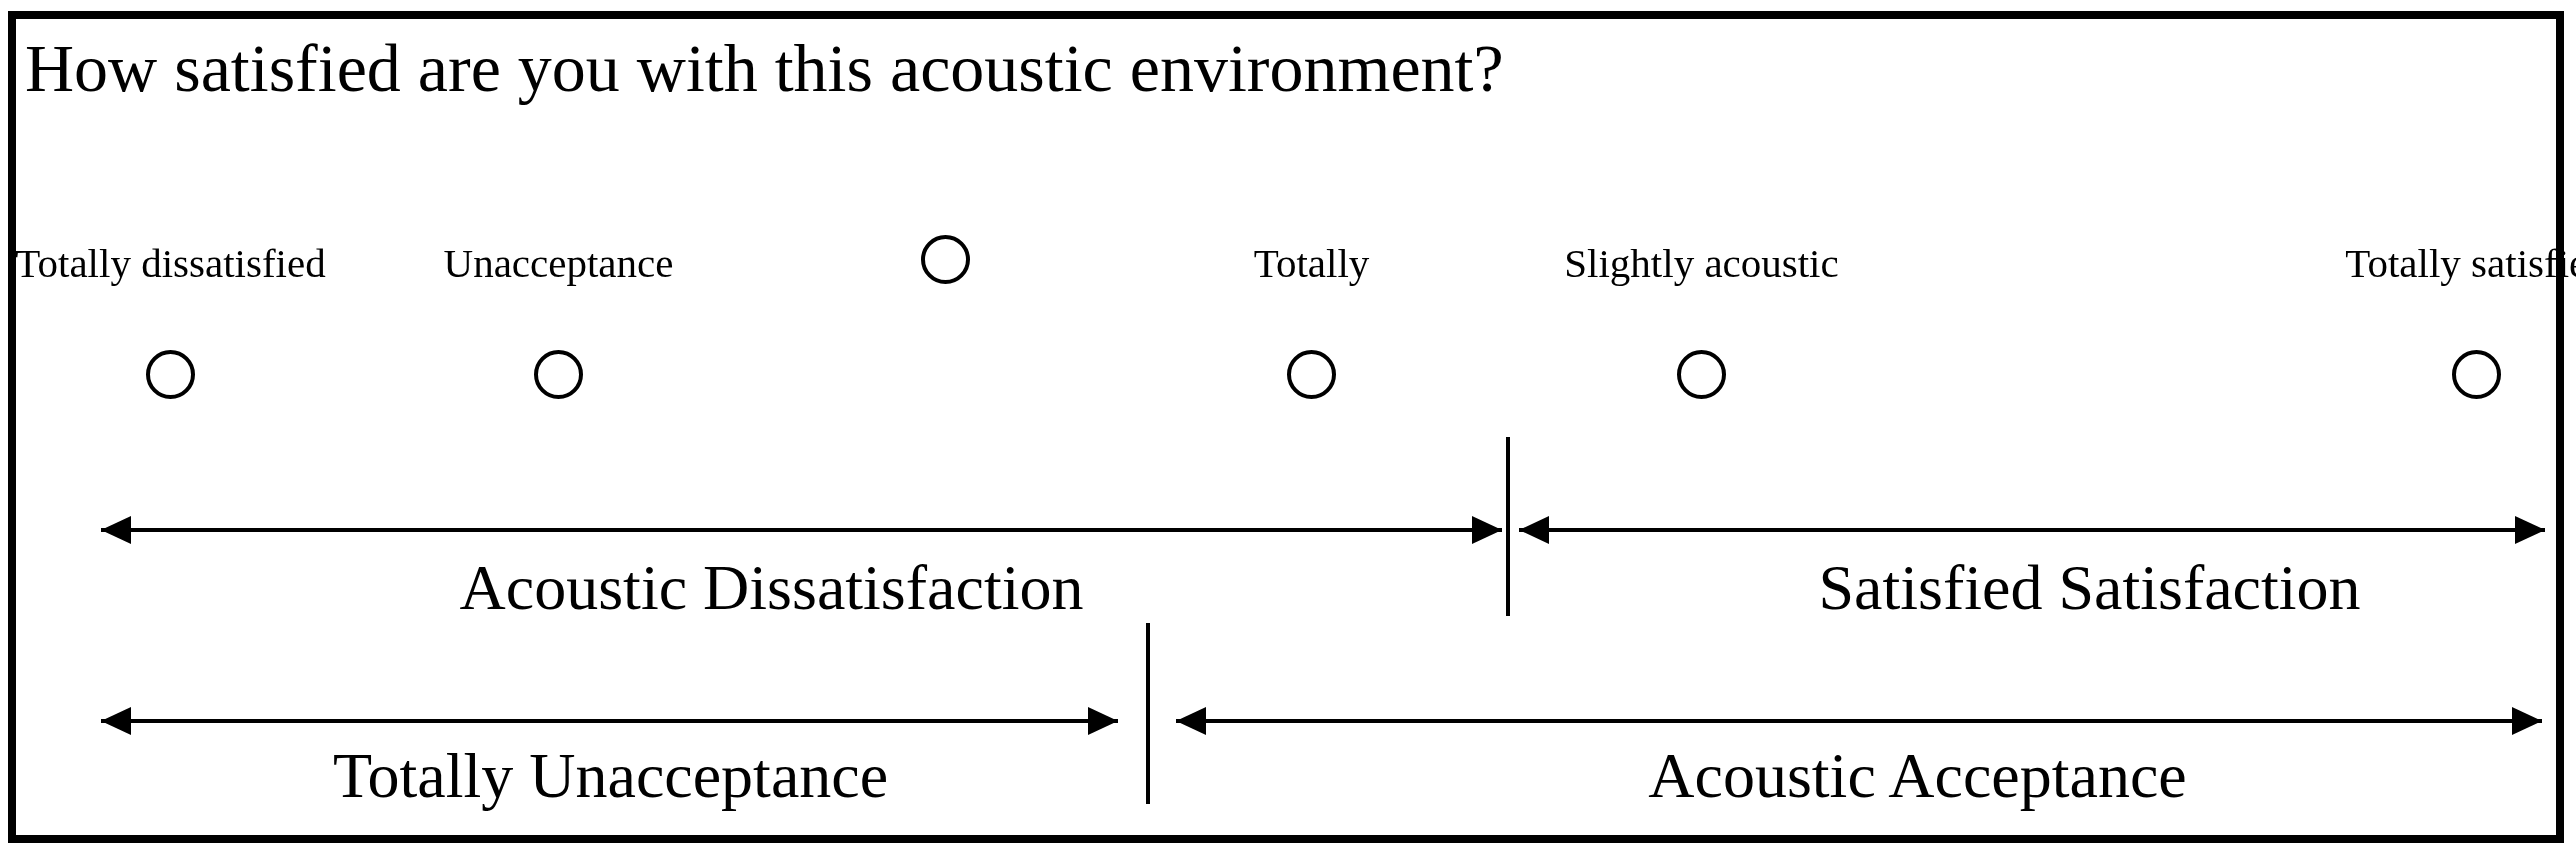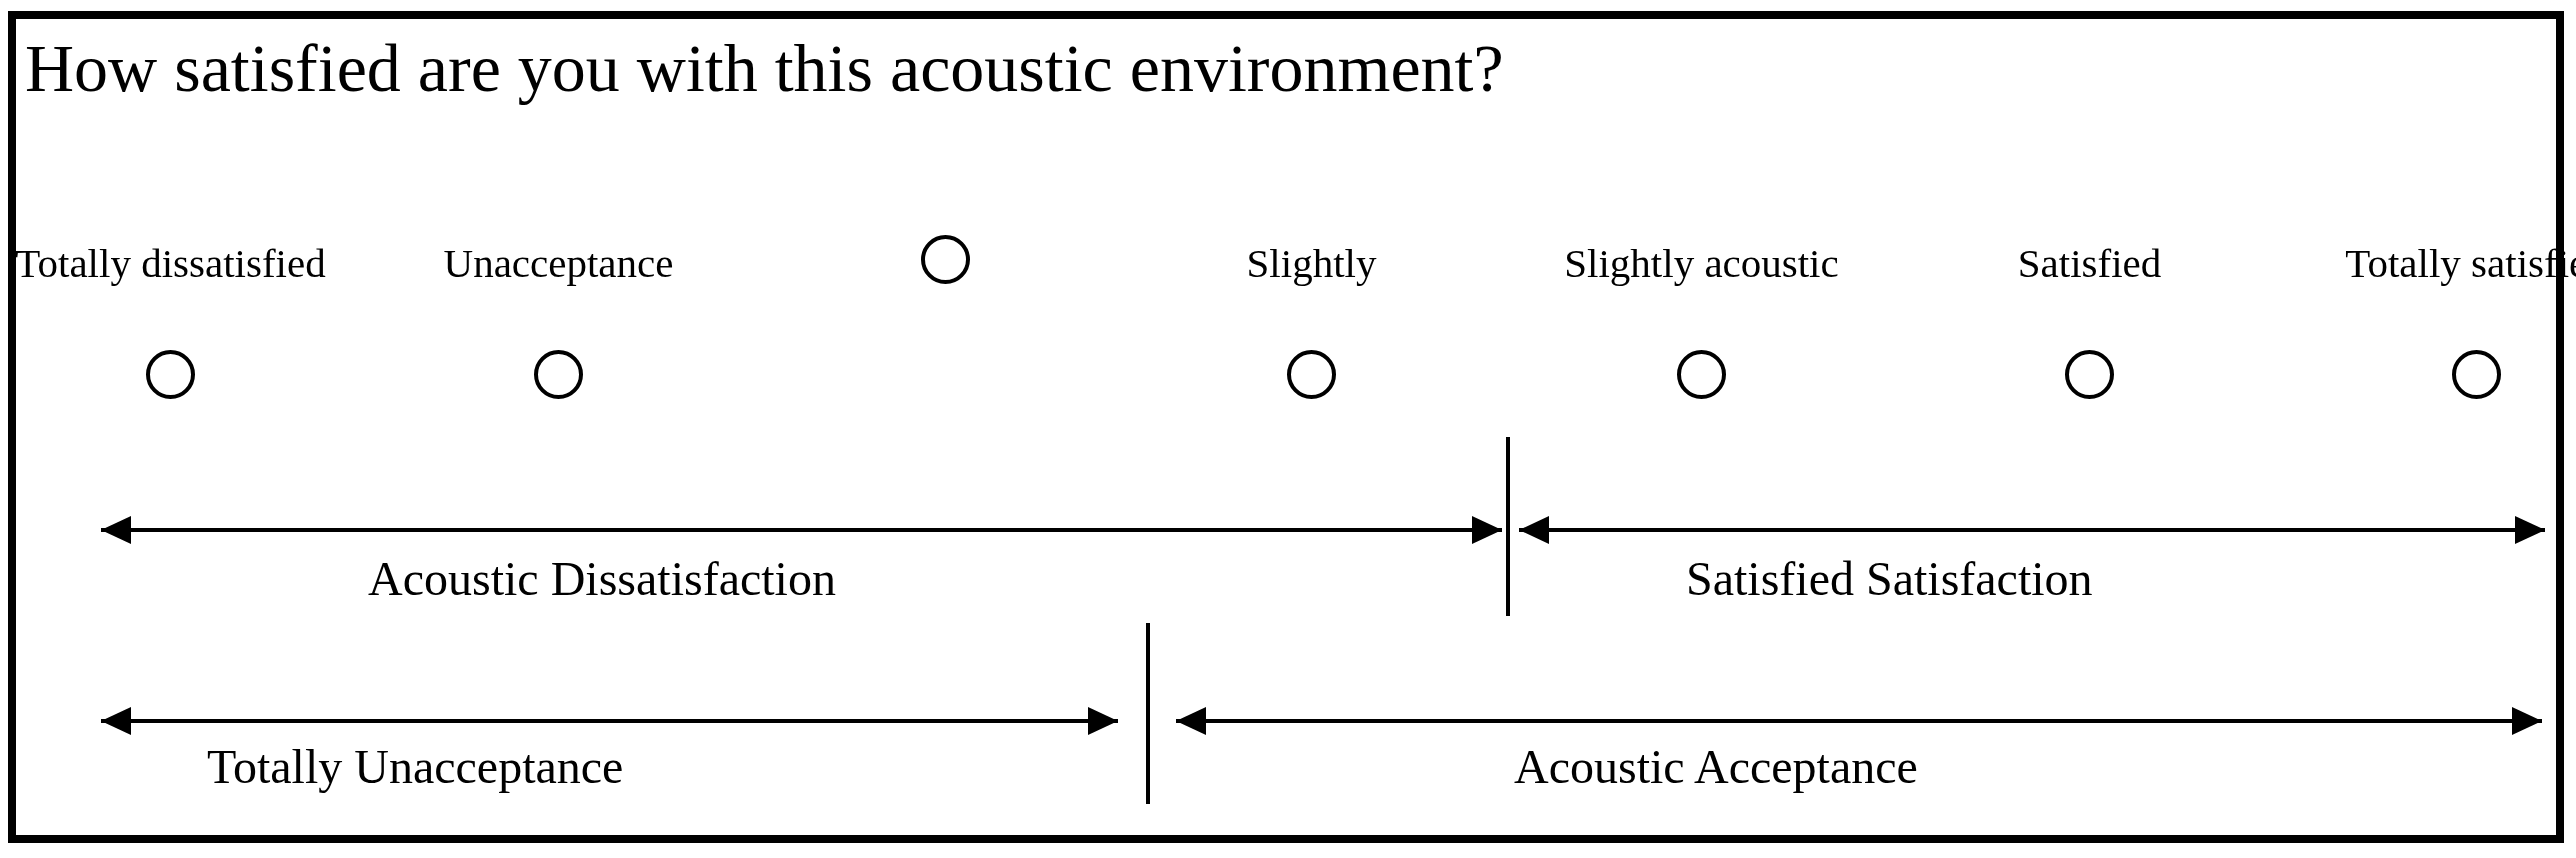--- a/index.html
+++ b/index.html
@@ -86,22 +86,22 @@
   }
   .divider {
     position: absolute;
     width: 3.6px;
     background: #000000;
   }
   .arrow-label {
     position: absolute;
     width: 807px;
     margin-left: -403px; 
-    text-align: left;
-    font-size: 48px;
+    text-align: center;
+    font-size: 64px;
     line-height: 1.2;
     white-space: nowrap;
   }
 </style>
 </head>
 <body>
 
 <div class="frame">
   <div class="content">
 
@@ -112,29 +112,25 @@
       <span class="radio"></span>
     </div>
     <div class="option" style="left:542px">
       <div class="label">Unacceptance</div>
       <span class="radio"></span>
     </div>
     <div class="option" style="left:929px">
       <span class="radio"></span>
     </div>
     <div class="option" style="left:1295px">
-      <div class="label">Slightly</div>
+      <div class="label">Totally</div>
       <span class="radio"></span>
     </div>
     <div class="option" style="left:1685px">
       <div class="label">Slightly acoustic</div>
-      <span class="radio"></span>
-    </div>
-    <div class="option" style="left:2073px">
-      <div class="label">Satisfied</div>
       <span class="radio"></span>
     </div>
     <div class="option" style="left:2460px">
       <div class="label">Totally satisfied</div>
       <span class="radio"></span>
     </div>
 
     <div class="arrow" style="left:85px;  top:509px; width:1401px"></div>
     <div class="divider" style="left:1490px; top:418px; height:179px"></div>
     <div class="arrow" style="left:1503px; top:509px; width:1026px"></div>

